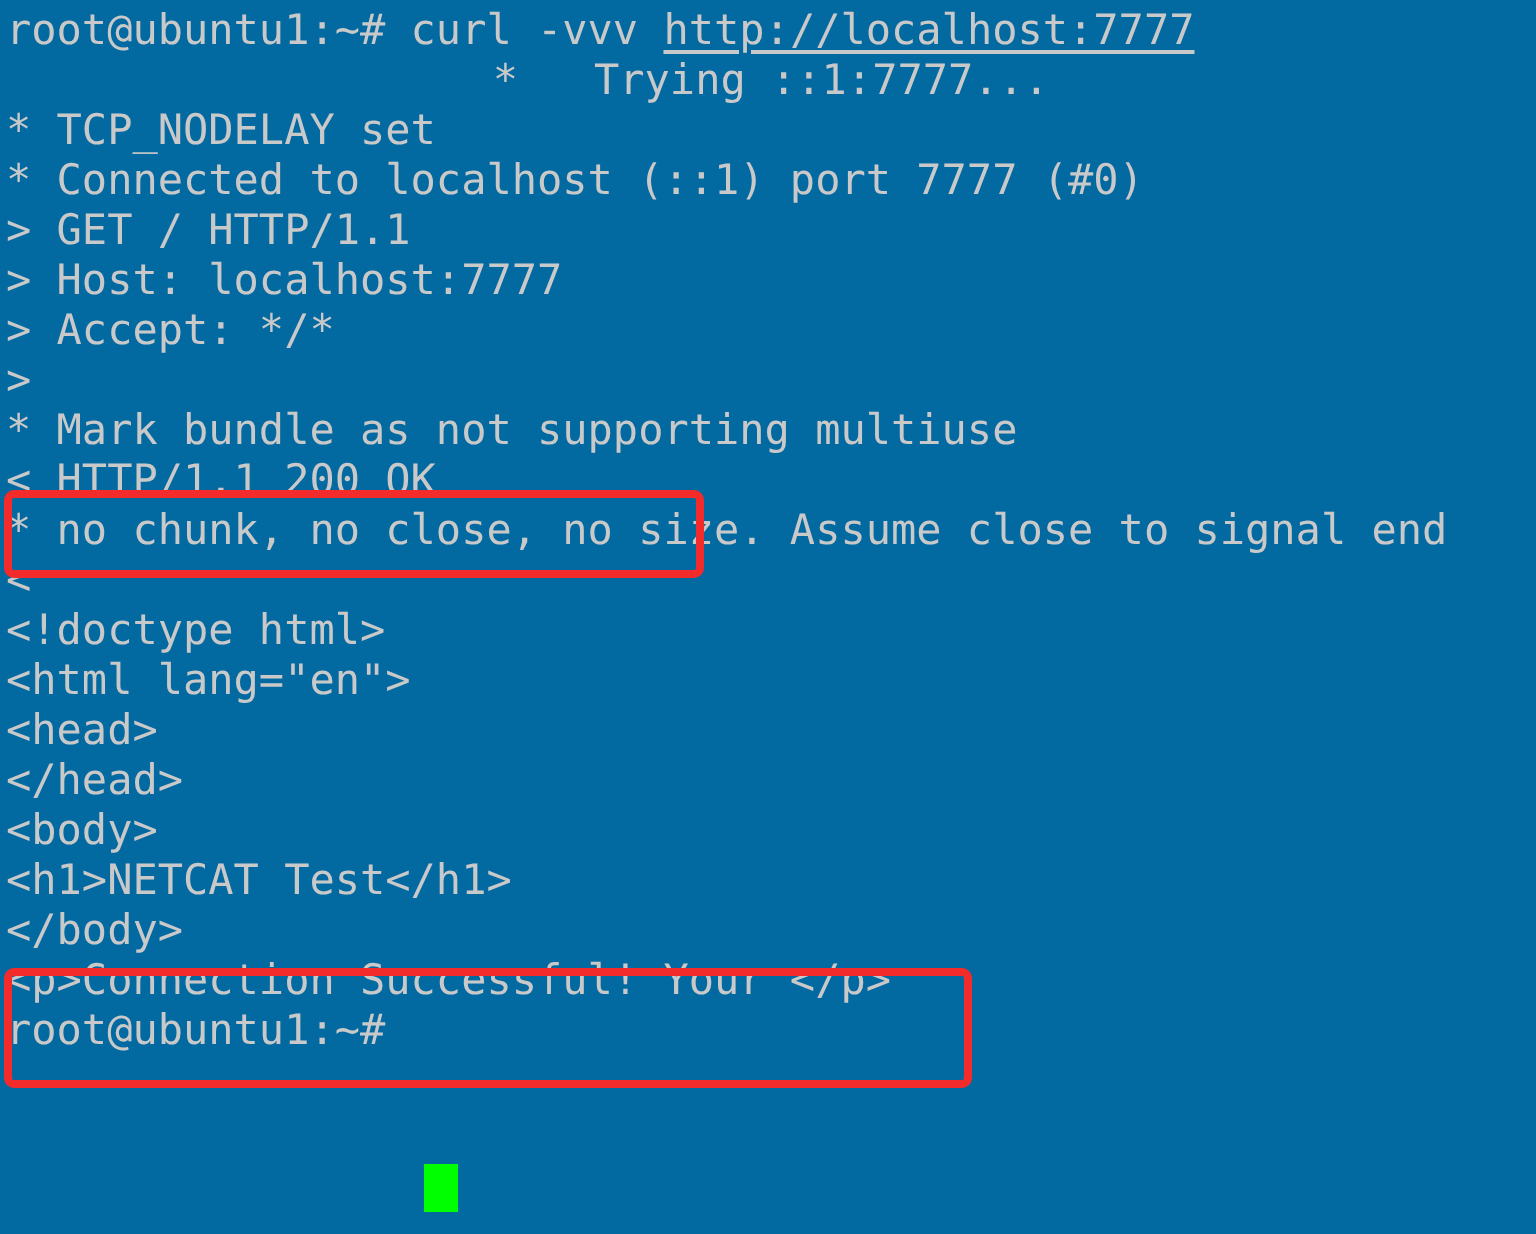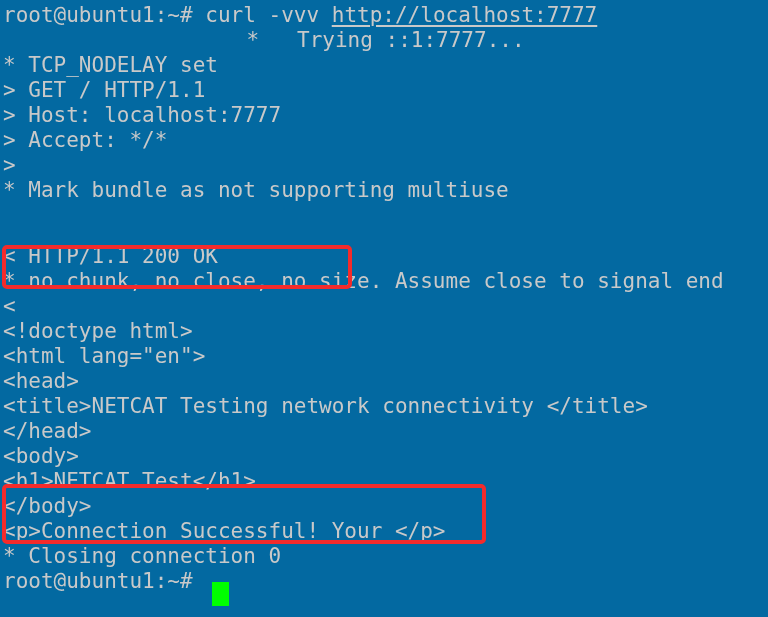--- a/index.html
+++ b/index.html
@@ -55,38 +55,37 @@
 <body>
 
 <div id="screen" style="background: #0369a1;">
 
   <div id="terminal">
 
     <div class="line" style="color: rgb(201, 201, 201);"><span>root@ubuntu1:~# curl -vvv </span><span class="underline">http://localhost:7777</span></div>
 
     <div class="line" style="color: rgb(201, 201, 201); text-align: center;">*   Trying ::1:7777...</div>
     <div class="line" style="color: rgb(201, 201, 201);">* TCP_NODELAY set</div>
+    <div class="line" style="color: rgb(201, 201, 201);">* Connected to localhost (::1) port 7777 (#0)</div>
     <div class="line" style="color: rgb(201, 201, 201);">&gt; GET / HTTP/1.1</div>
     <div class="line" style="color: rgb(201, 201, 201);">&gt; Host: localhost:7777</div>
     <div class="line" style="color: rgb(201, 201, 201);">&gt; Accept: */*</div>
     <div class="line" style="color: rgb(201, 201, 201);">&gt;</div>
     <div class="line" style="color: rgb(201, 201, 201);">* Mark bundle as not supporting multiuse</div>
-    <div class="line" style="color: rgb(201, 201, 201); margin-top: 41px;">&lt; HTTP/1.1 200 OK</div>
+    <div class="line" style="color: rgb(201, 201, 201);">&lt; HTTP/1.1 200 OK</div>
     <div class="line" style="color: rgb(201, 201, 201);">* no chunk, no close, no size. Assume close to signal end</div>
     <div class="line" style="color: rgb(201, 201, 201);">&lt;</div>
     <div class="line" style="color: rgb(201, 201, 201);">&lt;!doctype html&gt;</div>
     <div class="line" style="color: rgb(201, 201, 201);">&lt;html lang="en"&gt;</div>
     <div class="line" style="color: rgb(201, 201, 201);">&lt;head&gt;</div>
-    <div class="line" style="color: rgb(201, 201, 201);">&lt;title&gt;NETCAT Testing network connectivity &lt;/title&gt;</div>
     <div class="line" style="color: rgb(201, 201, 201);">&lt;/head&gt;</div>
     <div class="line" style="color: rgb(201, 201, 201);">&lt;body&gt;</div>
     <div class="line" style="color: rgb(201, 201, 201);">&lt;h1&gt;NETCAT Test&lt;/h1&gt;</div>
     <div class="line" style="color: rgb(201, 201, 201);">&lt;/body&gt;</div>
     <div class="line" style="color: rgb(201, 201, 201);">&lt;p&gt;Connection Successful! Your &lt;/p&gt;</div>
-    <div class="line" style="color: rgb(201, 201, 201);">* Closing connection 0</div>
     <div class="line" style="color: rgb(201, 201, 201);">root@ubuntu1:~# </div>
 
   </div>
 
   <div class="cursor" id="cursor" style="left: 212px; top: 582px; width: 17px; height: 24px; background: rgb(0, 255, 0);"></div>
 
   <div class="annot-box" id="annot-0" style="left: 2px; top: 245px; width: 350px; height: 44px; border-color: rgb(244, 43, 43);"></div>
   <div class="annot-box" id="annot-1" style="left: 2px; top: 484px; width: 484px; height: 60px; border-color: rgb(244, 43, 43);"></div>
 
 </div>

